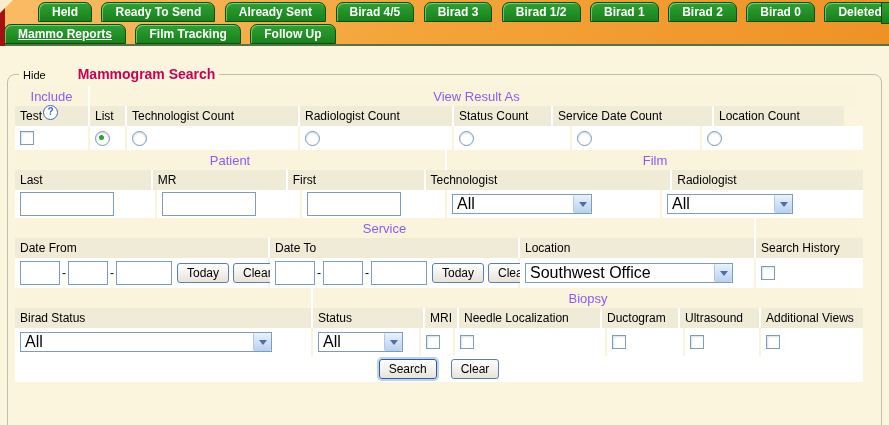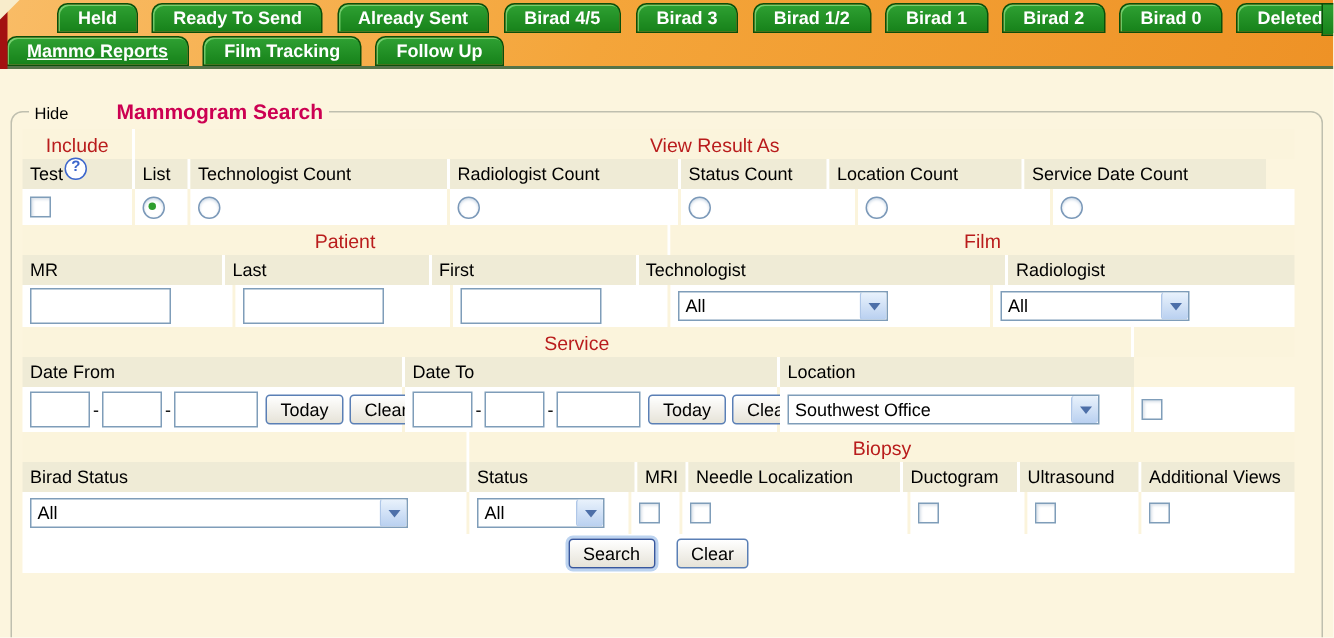--- a/index.html
+++ b/index.html
@@ -31,21 +31,21 @@
     padding:4px 5px 20px 5px;height:380px;}
   legend.lg{font-size:11px;padding:0 4px;margin-left:6px;}
   a.hide{color:#000;font-size:11px;cursor:pointer;}
   .ftitle{color:#CC0052;font-weight:bold;font-size:14px;margin-left:4px;padding-left:25px;}
 
   
   .grid{width:848px;margin-left:2px;font-size:12px;color:#000;}
   .row{display:flex;}
   .cell{box-sizing:border-box;display:flex;align-items:center;padding-left:5px;}
   .sechdr .cell{background:#FBF4DC;border-right:2px solid #FFFFFF;height:20px;
-    justify-content:center;color:#b91c1c;font-size:13px;padding-left:0;}
+    justify-content:center;color:#8b5cf6;font-size:13px;padding-left:0;}
   .sechdr .cell:last-child{border-right:none;}
   .lblrow .cell{background:#EFEBD6;border-right:2px solid #FFFFFF;height:20px;}
   .lblrow .cell:last-child{border-right:none;}
   .ctlrow .cell{background:#FFFFFF;border-right:2px solid #FBF4DC;}
   .ctlrow .cell:last-child{border-right:none;}
   .h24 .cell{height:24px;} .h28 .cell{height:28px;} .h30 .cell{height:30px;}
 
   
   .help{display:inline-block;width:13px;height:13px;border:1px solid #3C66CC;border-radius:50%;
     color:#3C66CC;font-size:10px;line-height:12px;text-align:center;font-weight:bold;
@@ -53,21 +53,21 @@
   .radio{display:inline-block;width:13px;height:13px;border-radius:50%;
     border:1px solid #7A98B8;background:#fff;position:relative;box-shadow:inset 0 1px 2px #CBD8E6;}
   .radio.on::after{content:"";position:absolute;left:3px;top:3px;width:5px;height:5px;
     border-radius:50%;background:#2E9E2E;}
   .cb{appearance:none;-webkit-appearance:none;width:14px;height:14px;margin:0;
     border:1px solid #7F9DB9;background:#fff;box-shadow:inset 1px 1px 2px #D7DFE8;}
   .ti{border:1px solid #7F9DB9;height:20px;font-size:12px;padding:1px 3px;background:#fff;box-sizing:content-box;}
   .ti.pt{width:86px;}
   .ti.d2{width:32px;} .ti.d4{width:48px;}
   .sel{height:20px;border:1px solid #7F9DB9;background:#fff;display:inline-flex;
-    align-items:center;justify-content:space-between;font-size:12px;cursor:pointer;box-sizing:border-box;}
+    align-items:center;justify-content:space-between;font-size:16px;cursor:pointer;box-sizing:border-box;}
   .sel .stxt{padding-left:4px;overflow:hidden;white-space:nowrap;}
   .sel .arr{width:17px;align-self:stretch;background:linear-gradient(#E9F2FC,#B9D0F0);
     border-left:1px solid #AFC7E8;display:flex;align-items:center;justify-content:center;border-radius:2px;}
   .sel .arr::after{content:"";width:0;height:0;border:4px solid transparent;
     border-top:5px solid #4D6FA8;margin-top:5px;}
   .btn{font-family:"Liberation Sans",sans-serif;font-size:12px;color:#000;
     border:1px solid #5A7FB5;border-radius:3px;background:linear-gradient(#FFFFFF,#E6E3D8);
     padding:2px 9px;cursor:pointer;text-align:right;}
   .btn.primary{border-color:#38589E;box-shadow:0 0 0 2px #BCD3F0;}
   .dash{margin:0 2px;}
@@ -119,22 +119,22 @@
 
         <div class="row lblrow">
           <div class="cell" style="width:75px">
             <span>Test</span>
               <span class="help">?</span>
           </div>
           <div class="cell" style="width:37px">List</div>
           <div class="cell" style="width:173px">Technologist Count</div>
           <div class="cell" style="width:154px">Radiologist Count</div>
           <div class="cell" style="width:99px">Status Count</div>
+          <div class="cell" style="width:161px">Service Date Count</div>
           <div class="cell" style="width:130px">Location Count</div>
-          <div class="cell" style="width:161px">Service Date Count</div>
         </div>
 
         <div class="row ctlrow h24">
           <div class="cell" style="width:75px">
               <input type="checkbox" class="cb" style="">
             </div>
           <div class="cell" style="width:37px">
               <span class="radio on"></span>
             </div>
           <div class="cell" style="width:173px">
@@ -153,22 +153,22 @@
               <span class="radio"></span>
             </div>
         </div>
 
         <div class="row sechdr">
           <div class="cell" style="width:432px">Patient</div>
           <div class="cell" style="width:416px">Film</div>
         </div>
 
         <div class="row lblrow">
+          <div class="cell" style="width:145px">Last</div>
           <div class="cell" style="width:142px">MR</div>
-          <div class="cell" style="width:145px">Last</div>
           <div class="cell" style="width:145px">First</div>
           <div class="cell" style="width:260px">Technologist</div>
           <div class="cell" style="width:201px">Radiologist</div>
         </div>
 
         <div class="row ctlrow h28">
           <div class="cell" style="width:142px">
               <input class="ti pt" value="" style="">
             </div>
           <div class="cell" style="width:145px">
@@ -193,20 +193,21 @@
 
         <div class="row sechdr">
           <div class="cell" style="width:741px">Service</div>
           <div class="cell" style="width:107px"></div>
         </div>
 
         <div class="row lblrow">
           <div class="cell" style="width:255px">Date From</div>
           <div class="cell" style="width:250px">Date To</div>
           <div class="cell" style="width:236px">Location</div>
+          <div class="cell" style="width:107px">Search History</div>
         </div>
 
         <div class="row ctlrow h30">
           <div class="cell" style="width:255px">
             <input class="ti d2" style="">
               <span class="dash">-</span>
               <input class="ti d2" style="">
               <span class="dash">-</span>
               <input class="ti d4" style="">
             <button class="btn" style="margin-left:5px">Today</button>

